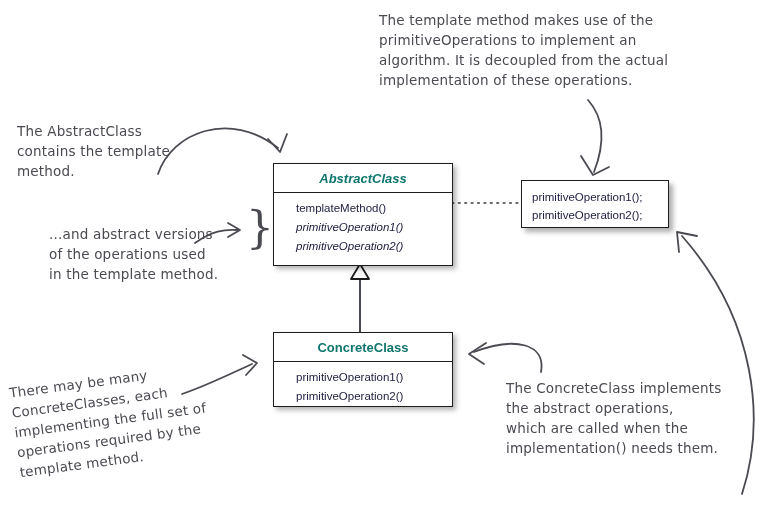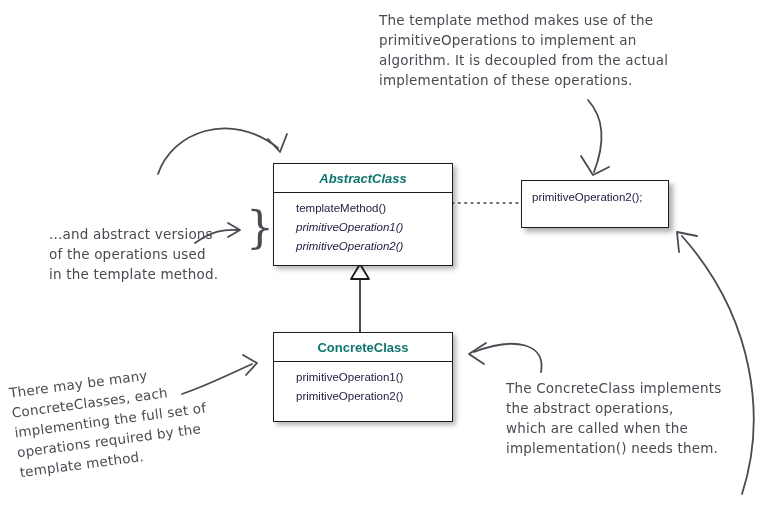--- a/index.html
+++ b/index.html
@@ -60,21 +60,21 @@
   .uml-row {
     font-size: 11.5px;
     line-height: 19px;
     color: #222244;
     font-family: "Liberation Sans", sans-serif;
     white-space: nowrap;
   }
   .uml-row.italic { font-style: italic; }
 
   #box-abstract { left: 273px; top: 163px;  width: 180px; height: 103px; }
-  #box-concrete { left: 273px; top: 332px;  width: 180px; height: 90px; }
+  #box-concrete { left: 273px; top: 332px;  width: 180px; height: 75px; }
 
   #box-prims {
     position: absolute;
     left: 521px; top: 180px; width: 148px; height: 48px;
     background: #ffffff;
     border: 1.6px solid #1c1c1c;
     box-shadow: 4px 4px 5px rgba(0,0,0,0.32);
     box-sizing: border-box;
     padding: 7px 0 0 10px;
   }
@@ -126,20 +126,23 @@
 
     <path d="M 742 494 C 766 420, 756 320, 682 236" fill="none" stroke="#4a4a52" stroke-width="1.8" stroke-linecap="round"></path>
     <path d="M 679 252 L 677 232 L 697 236" fill="none" stroke="#4a4a52" stroke-width="1.8" stroke-linecap="round" stroke-linejoin="round"></path>
   </svg>
 
   <div class="note" id="note-top">The template method makes use of the
 primitiveOperations to implement an
 algorithm.  It is decoupled from the actual
 implementation of these operations.</div>
 
+  <div class="note" id="note-left-1">The AbstractClass
+contains the template
+method.</div>
 
   <div class="note" id="note-left-2">...and abstract versions
 of the operations used
 in the template method.</div>
 
   <div class="note" id="note-bottom-l">There may be many
 ConcreteClasses, each
 implementing the full set of
 operations required by the
 template method.</div>
@@ -162,16 +165,17 @@
 
   <div class="umlbox" id="box-concrete">
     <div class="uml-title">ConcreteClass</div>
     <div class="uml-body">
       <div class="uml-row">primitiveOperation1()</div>
       <div class="uml-row">primitiveOperation2()</div>
     </div>
   </div>
 
   <div id="box-prims">
+    <div class="uml-row">primitiveOperation1();</div>
     <div class="uml-row">primitiveOperation2();</div>
   </div>
 
 </div>
 
 </body></html>

